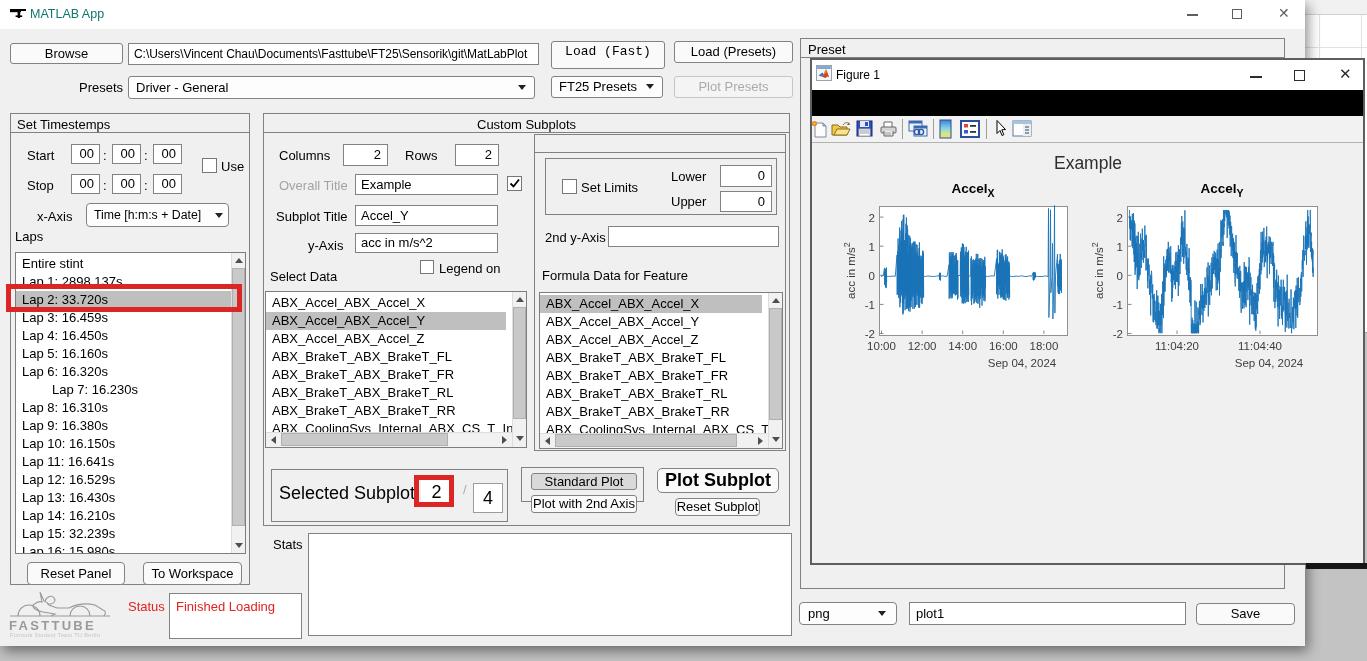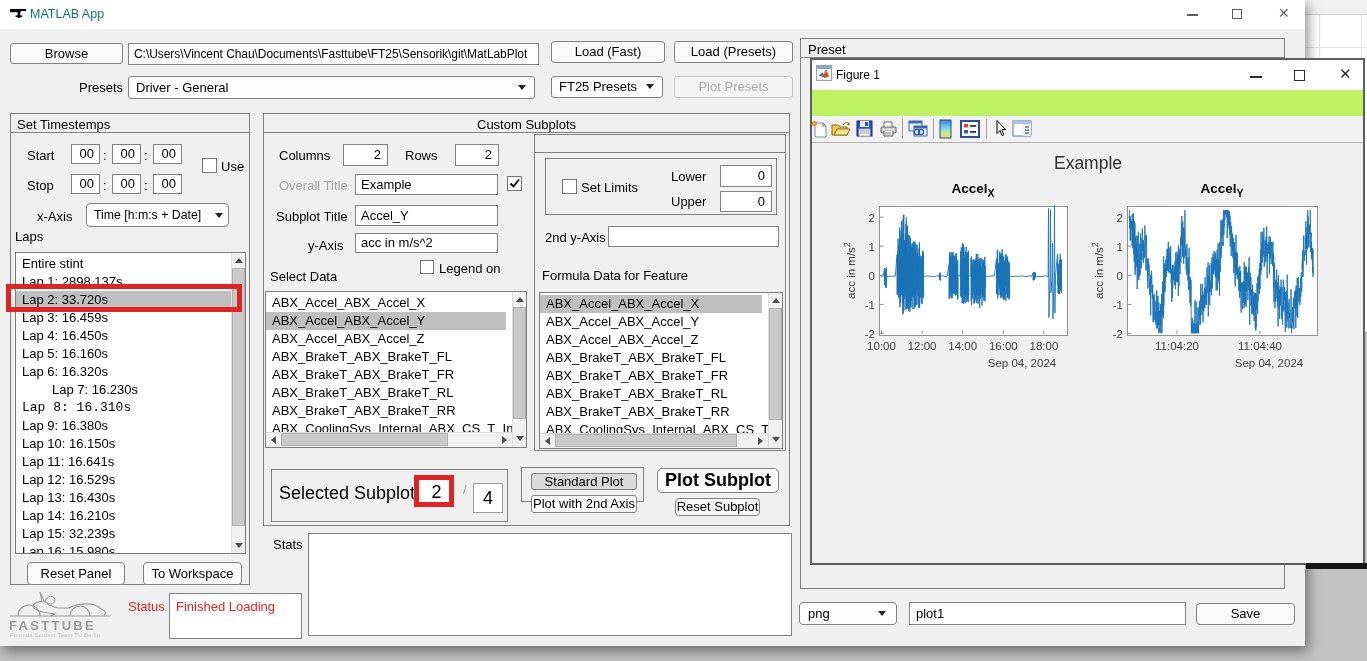--- a/index.html
+++ b/index.html
@@ -26,21 +26,21 @@
 .listbox{position:absolute;background:#fff;border:1px solid #7d7d7d;overflow:hidden;}
 .li{position:absolute;left:0;height:18px;line-height:18px;padding-left:6px;font-size:13px;white-space:nowrap;}
 .li.sel{background:#bfbfbf;}
 
 .sb{position:absolute;background:#f1f1f1;}
 .thumb{position:absolute;background:#c9c9c9;border:1px solid #b0b0b0;}
 .tri{position:absolute;width:0;height:0;}
 
 .redbox{position:absolute;border:5px solid #dc2626;}
 
-#figwin{left:810px;top:58px;width:555px;height:507px;background:#bef264;border:2px solid #5e5e5e;border-top-width:2px;}
+#figwin{left:810px;top:58px;width:555px;height:507px;background:#000000;border:2px solid #5e5e5e;border-top-width:2px;}
 #figtitle{position:absolute;left:0;top:0;width:551px;height:30px;background:#fff;}
 #figmenu{position:absolute;left:0;top:30px;width:551px;height:26px;background:#f7f7f7;border-bottom:1px solid #cecece;font-size:13px;}
 #figmenu span{position:absolute;top:5px;}
 #figtool{position:absolute;left:0;top:56px;width:551px;height:27px;background:#f2f2f2;border-bottom:1px solid #b2b2b2;}
 #figtool .sep{position:absolute;top:3px;width:1px;height:20px;background:#9e9e9e;}
 #figcontent{position:absolute;left:0;top:83px;width:551px;height:420px;background:#f0f0f0;}
 .axes{position:absolute;background:#fff;border:1px solid #919191;}
 .ticklbl{position:absolute;font-size:11.5px;color:#3d3d3d;white-space:nowrap;}
 #blackstrip{left:1306px;top:563px;width:61px;height:6px;background:#151515;}
 </style>
@@ -59,21 +59,21 @@
         <rect x="7.6" y="2" width="2.6" height="7" fill="#000"></rect>
         <rect x="5.6" y="6.4" width="6.6" height="1.6" fill="#000"></rect>
       </svg>
 <span class="txt">MATLAB App</span>
 <div class="abs" style="left:1187px;top:14px;width:11px;height:1.5px;background:#5f5f5f;"></div>
 <div class="abs" style="left:1232px;top:9px;width:10px;height:10px;border:1.2px solid #5f5f5f;"></div>
 <span class="wbtn" style="left:1278px;top:5px;font-size:14px;color:#5f5f5f;">✕</span>
 </div>
     <div class="btn" style="left:10px;top:43px;width:113px;height:21px;line-height:19px;">Browse</div>
     <div class="field" style="left:128px;top:43px;width:411px;height:22px;line-height:20px;padding-left:5px;font-size:12px;letter-spacing:-0.06px;">C:\Users\Vincent Chau\Documents\Fasttube\FT25\Sensorik\git\MatLabPlot</div>
-    <div class="btn" style="left:551px;top:41px;width:114px;height:22px;line-height:20px;">Load (Fast)</div>
+    <div class="btn" style="left:551px;top:41px;width:114px;height:28px;line-height:20px;font-family:Liberation Mono, monospace;">Load (Fast)</div>
     <div class="btn" style="left:674px;top:41px;width:119px;height:22px;line-height:20px;">Load (Presets)</div>
     <div class="lbl" style="left:79px;top:80px;">Presets</div>
     <div class="drop" style="left:128px;top:76px;width:407px;height:23px;line-height:21px;padding-left:7px;">Driver - General<span class="caret" style="left:389px;top:8px;"></span></div>
     <div class="drop" style="left:551px;top:76px;width:112px;height:22px;line-height:20px;padding-left:7px;">FT25 Presets<span class="caret" style="left:94px;top:7px;"></span></div>
     <div class="btn dis" style="left:674px;top:76px;width:119px;height:22px;line-height:20px;">Plot Presets</div>
     <div class="panel" style="left:10px;top:113px;width:240px;height:472px;">
       <div class="lbl" style="left:6px;top:3px;text-align:center;">Set Timestemps</div>
       <div class="abs" style="left:0;top:18px;width:238px;height:1px;background:#818181;"></div>
       <div class="lbl" style="left:16px;top:34px;">Start</div>
       <div class="lbl" style="left:16px;top:64px;">Stop</div>
@@ -94,21 +94,21 @@
       <div class="lbl" style="left:4px;top:115px;">Laps</div>
       <div class="listbox" style="left:4px;top:138px;width:231px;height:302px;">
         <div class="li" style="top:2px;width:215px;">Entire stint</div>
         <div class="li" style="top:20px;width:215px;">Lap 1: 2898.137s</div>
         <div class="li sel" style="top:38px;width:215px;">Lap 2: 33.720s</div>
         <div class="li" style="top:56px;width:215px;">Lap 3: 16.459s</div>
         <div class="li" style="top:74px;width:215px;">Lap 4: 16.450s</div>
         <div class="li" style="top:92px;width:215px;">Lap 5: 16.160s</div>
         <div class="li" style="top:110px;width:215px;">Lap 6: 16.320s</div>
         <div class="li" style="top:128px;width:215px;padding-left:36px;">Lap 7: 16.230s</div>
-        <div class="li" style="top:146px;width:215px;font-family:Liberation Mono, monospace;">Lap 8: 16.310s</div>
+        <div class="li" style="top:146px;width:215px;">Lap 8: 16.310s</div>
         <div class="li" style="top:164px;width:215px;">Lap 9: 16.380s</div>
         <div class="li" style="top:182px;width:215px;">Lap 10: 16.150s</div>
         <div class="li" style="top:200px;width:215px;">Lap 11: 16.641s</div>
         <div class="li" style="top:218px;width:215px;">Lap 12: 16.529s</div>
         <div class="li" style="top:236px;width:215px;">Lap 13: 16.430s</div>
         <div class="li" style="top:254px;width:215px;">Lap 14: 16.210s</div>
         <div class="li" style="top:272px;width:215px;">Lap 15: 32.239s</div>
         <div class="li" style="top:290px;width:215px;">Lap 16: 15.980s</div>
         <div class="sb" style="left:215px;top:0;width:14px;height:300px;border-left:1px solid #ddd;"></div>
         <div class="tri" style="left:219px;top:5px;border-left:4px solid transparent;border-right:4px solid transparent;border-bottom:5px solid #4e4e4e;"></div>

